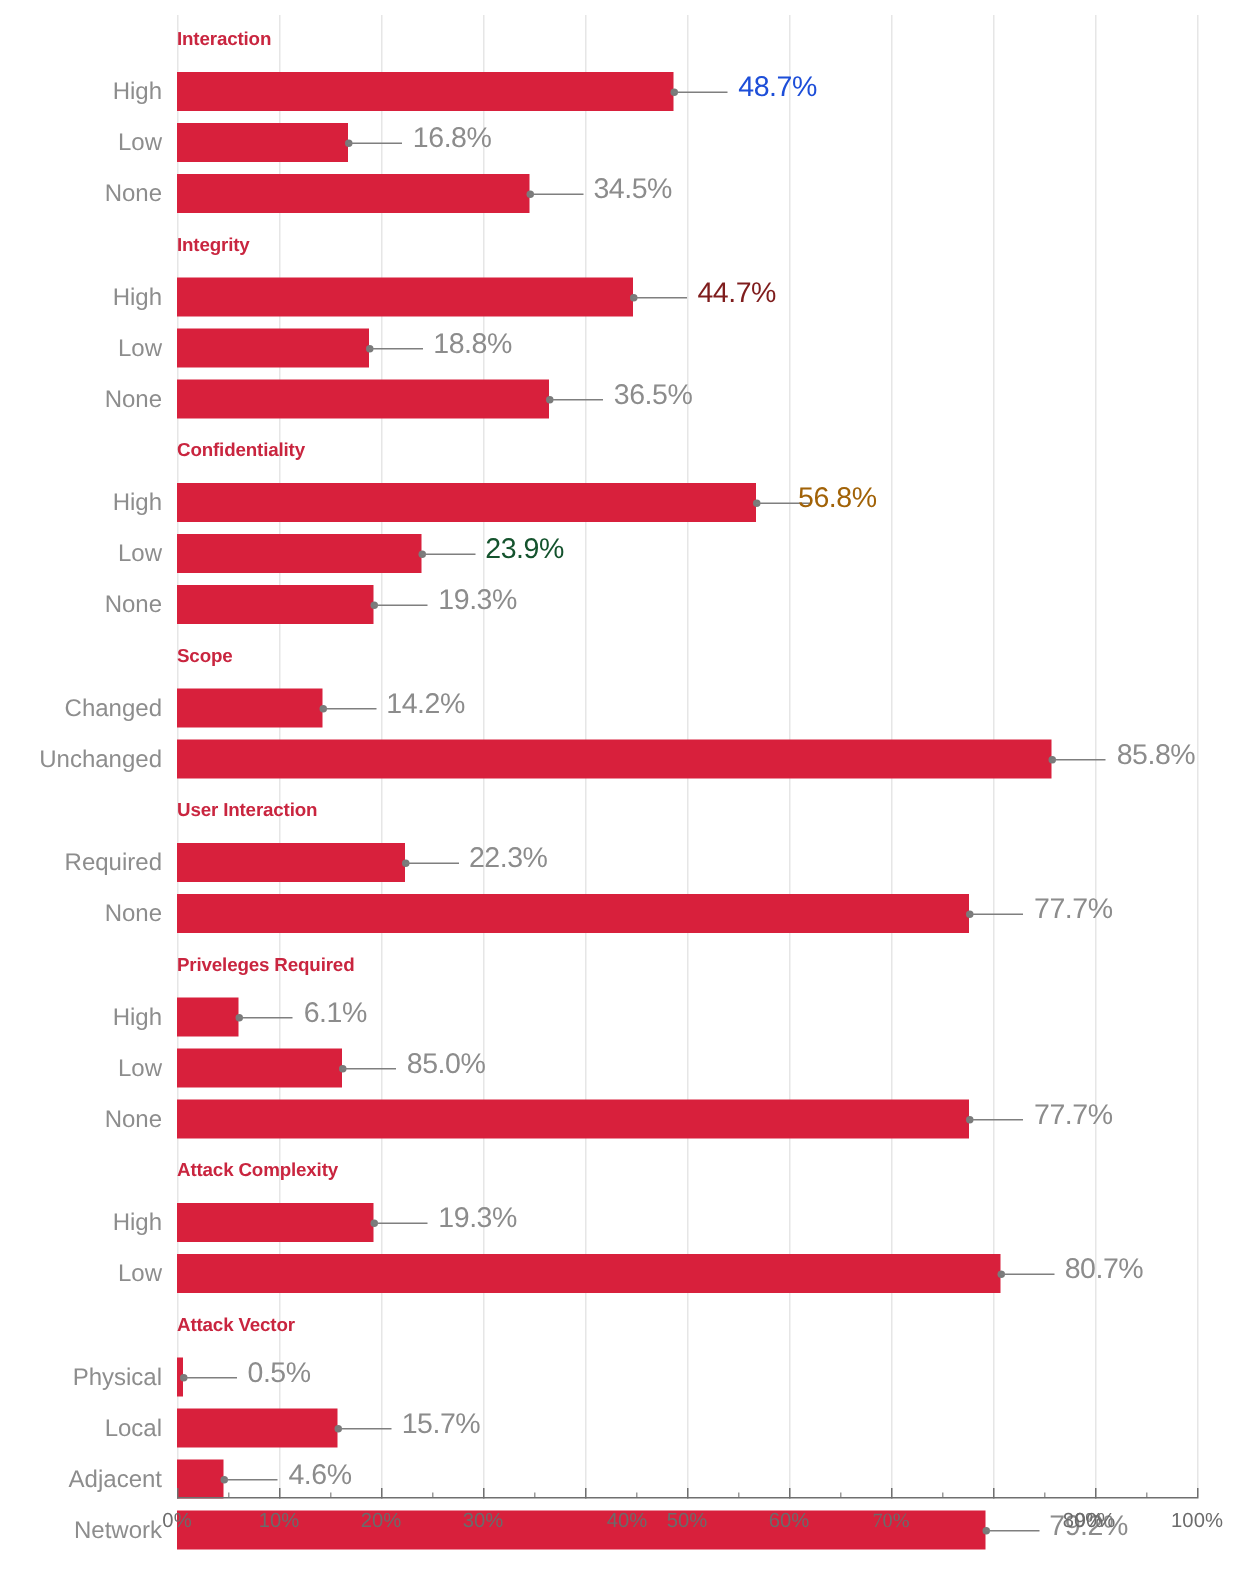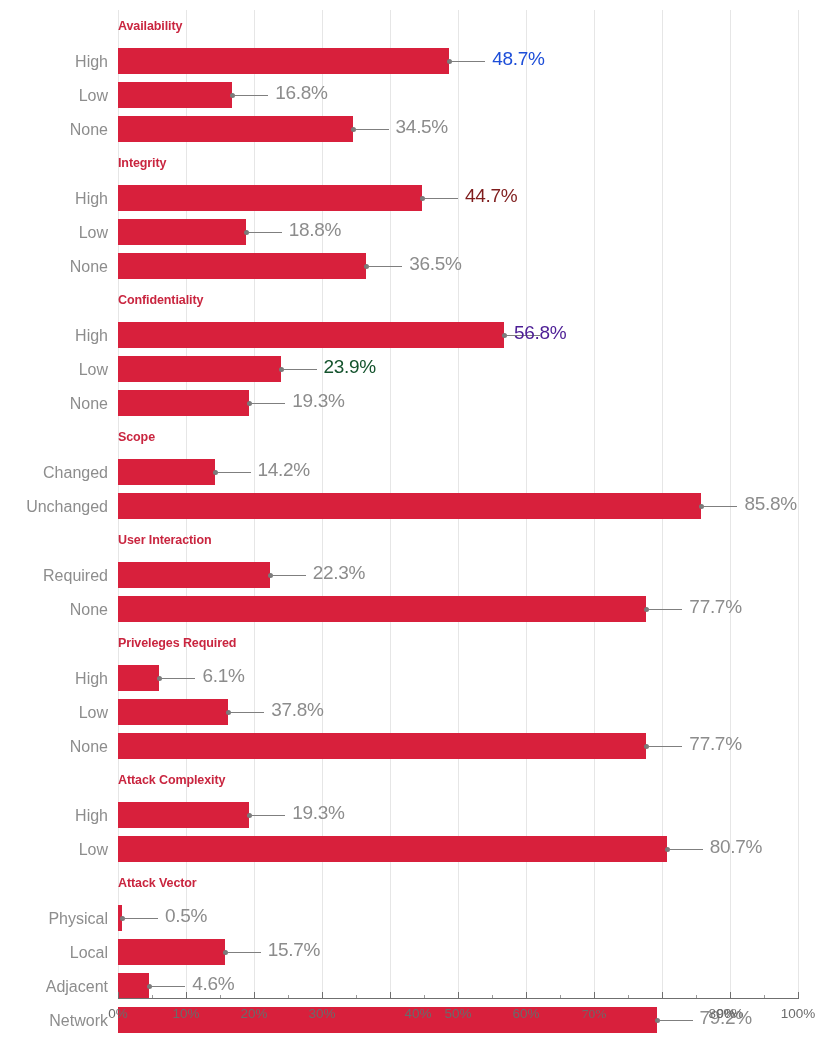--- a/index.html
+++ b/index.html
@@ -148,21 +148,21 @@
       <div class="bar" title="Priveleges Required / Low: 16.2%" style="left: 0px; top: 699px; width: 110.16px; background: rgb(216, 32, 60);"></div>
       <div class="bar" title="Priveleges Required / None: 77.7%" style="left: 0px; top: 733px; width: 528.36px; background: rgb(216, 32, 60);"></div>
       <div class="bar" title="Attack Complexity / High: 19.3%" style="left: 0px; top: 802px; width: 131.24px; background: rgb(216, 32, 60);"></div>
       <div class="bar" title="Attack Complexity / Low: 80.7%" style="left: 0px; top: 836px; width: 548.76px; background: rgb(216, 32, 60);"></div>
       <div class="bar" title="Attack Vector / Physical: 0.5%" style="left: 0px; top: 905px; width: 4px; background: rgb(216, 32, 60);"></div>
       <div class="bar" title="Attack Vector / Local: 15.7%" style="left: 0px; top: 939px; width: 106.76px; background: rgb(216, 32, 60);"></div>
       <div class="bar" title="Attack Vector / Adjacent: 4.6%" style="left: 0px; top: 973px; width: 31.28px; background: rgb(216, 32, 60);"></div>
       <div class="bar" title="Attack Vector / Network: 79.2%" style="left: 0px; top: 1007px; width: 538.56px; background: rgb(216, 32, 60);"></div>
     </div>
   <div id="overlay-layer">
-      <div class="group-label" style="top: 19px; color: rgb(201, 37, 63);">Availability</div>
+      <div class="group-label" style="top: 19px; color: rgb(201, 37, 63);">Interaction</div>
       <div class="cat-label" style="top: 53px; color: rgb(141, 141, 141);">High</div>
       <div class="leader-dot" style="left: 447.16px; top: 58.5px;"></div>
       <div class="leader" style="left: 449.16px; top: 61px; width: 36px;"></div>
       <div class="value-label" style="left: 492.16px; top: 48px; color: #1d4ed8;">48.7%</div>
       <div class="cat-label" style="top: 87px; color: rgb(141, 141, 141);">Low</div>
       <div class="leader-dot" style="left: 230.24px; top: 92.5px;"></div>
       <div class="leader" style="left: 232.24px; top: 95px; width: 36px;"></div>
       <div class="value-label" style="left: 275.24px; top: 82px; color: rgb(140, 140, 140);">16.8%</div>
       <div class="cat-label" style="top: 121px; color: rgb(141, 141, 141);">None</div>
       <div class="leader-dot" style="left: 350.6px; top: 126.5px;"></div>
@@ -178,21 +178,21 @@
       <div class="leader" style="left: 245.84px; top: 232px; width: 36px;"></div>
       <div class="value-label" style="left: 288.84px; top: 219px; color: rgb(140, 140, 140);">18.8%</div>
       <div class="cat-label" style="top: 258px; color: rgb(141, 141, 141);">None</div>
       <div class="leader-dot" style="left: 364.2px; top: 263.5px;"></div>
       <div class="leader" style="left: 366.2px; top: 266px; width: 36px;"></div>
       <div class="value-label" style="left: 409.2px; top: 253px; color: rgb(140, 140, 140);">36.5%</div>
       <div class="group-label" style="top: 293px; color: rgb(201, 37, 63);">Confidentiality</div>
       <div class="cat-label" style="top: 327px; color: rgb(141, 141, 141);">High</div>
       <div class="leader-dot" style="left: 502.24px; top: 332.5px;"></div>
       <div class="leader" style="left: 504.24px; top: 335px; width: 36px;"></div>
-      <div class="value-label" style="left: 514px; top: 322px; color: #4c1d95;">56.8%</div>
+      <div class="value-label" style="left: 532px; top: 322px; color: #a16207;">56.8%</div>
       <div class="cat-label" style="top: 361px; color: rgb(141, 141, 141);">Low</div>
       <div class="leader-dot" style="left: 278.52px; top: 366.5px;"></div>
       <div class="leader" style="left: 280.52px; top: 369px; width: 36px;"></div>
       <div class="value-label" style="left: 323.52px; top: 356px; color: #14532d;">23.9%</div>
       <div class="cat-label" style="top: 395px; color: rgb(141, 141, 141);">None</div>
       <div class="leader-dot" style="left: 247.24px; top: 400.5px;"></div>
       <div class="leader" style="left: 249.24px; top: 403px; width: 36px;"></div>
       <div class="value-label" style="left: 292.24px; top: 390px; color: rgb(140, 140, 140);">19.3%</div>
       <div class="group-label" style="top: 430px; color: rgb(201, 37, 63);">Scope</div>
       <div class="cat-label" style="top: 464px; color: rgb(141, 141, 141);">Changed</div>
@@ -213,21 +213,21 @@
       <div class="leader" style="left: 646.36px; top: 609px; width: 36px;"></div>
       <div class="value-label" style="left: 689.36px; top: 596px; color: rgb(140, 140, 140);">77.7%</div>
       <div class="group-label" style="top: 636px; color: rgb(201, 37, 63);">Priveleges Required</div>
       <div class="cat-label" style="top: 670px; color: rgb(141, 141, 141);">High</div>
       <div class="leader-dot" style="left: 157.48px; top: 675.5px;"></div>
       <div class="leader" style="left: 159.48px; top: 678px; width: 36px;"></div>
       <div class="value-label" style="left: 202.48px; top: 665px; color: rgb(140, 140, 140);">6.1%</div>
       <div class="cat-label" style="top: 704px; color: rgb(141, 141, 141);">Low</div>
       <div class="leader-dot" style="left: 226.16px; top: 709.5px;"></div>
       <div class="leader" style="left: 228.16px; top: 712px; width: 36px;"></div>
-      <div class="value-label" style="left: 271.16px; top: 699px; color: rgb(140, 140, 140);">37.8%</div>
+      <div class="value-label" style="left: 271.16px; top: 699px; color: rgb(140, 140, 140);">85.0%</div>
       <div class="cat-label" style="top: 738px; color: rgb(141, 141, 141);">None</div>
       <div class="leader-dot" style="left: 644.36px; top: 743.5px;"></div>
       <div class="leader" style="left: 646.36px; top: 746px; width: 36px;"></div>
       <div class="value-label" style="left: 689.36px; top: 733px; color: rgb(140, 140, 140);">77.7%</div>
       <div class="group-label" style="top: 773px; color: rgb(201, 37, 63);">Attack Complexity</div>
       <div class="cat-label" style="top: 807px; color: rgb(141, 141, 141);">High</div>
       <div class="leader-dot" style="left: 247.24px; top: 812.5px;"></div>
       <div class="leader" style="left: 249.24px; top: 815px; width: 36px;"></div>
       <div class="value-label" style="left: 292.24px; top: 802px; color: rgb(140, 140, 140);">19.3%</div>
       <div class="cat-label" style="top: 841px; color: rgb(141, 141, 141);">Low</div>

